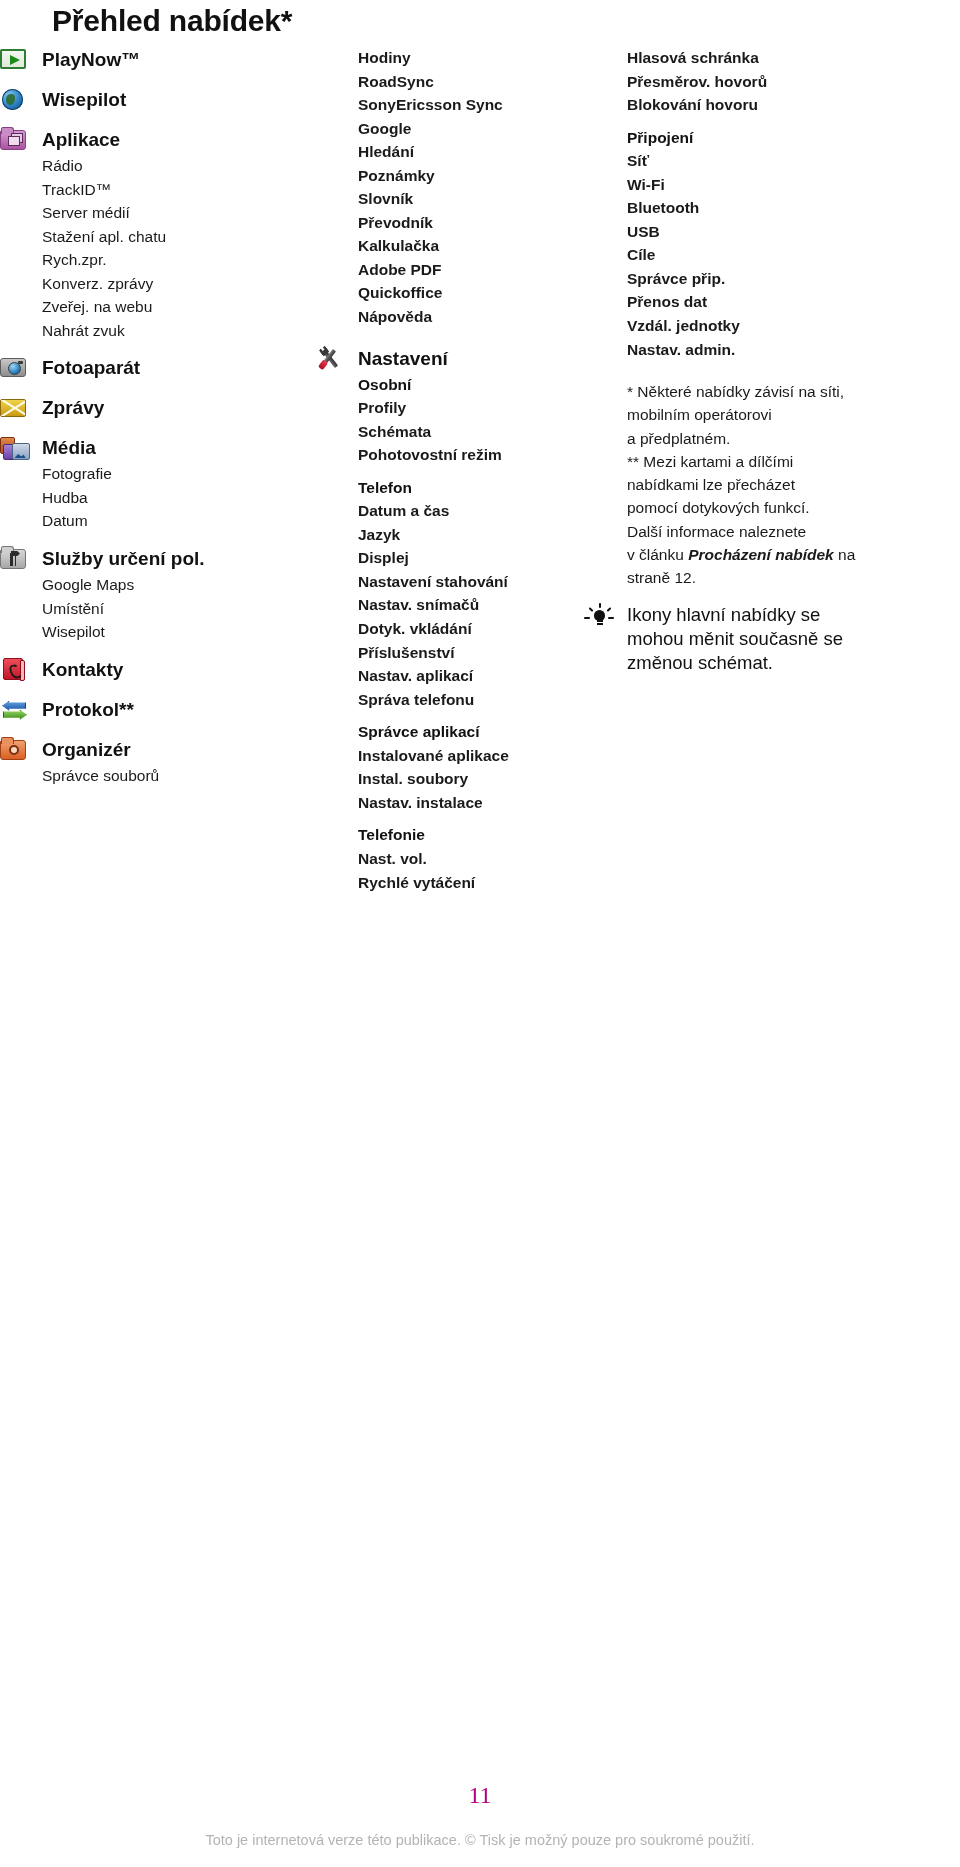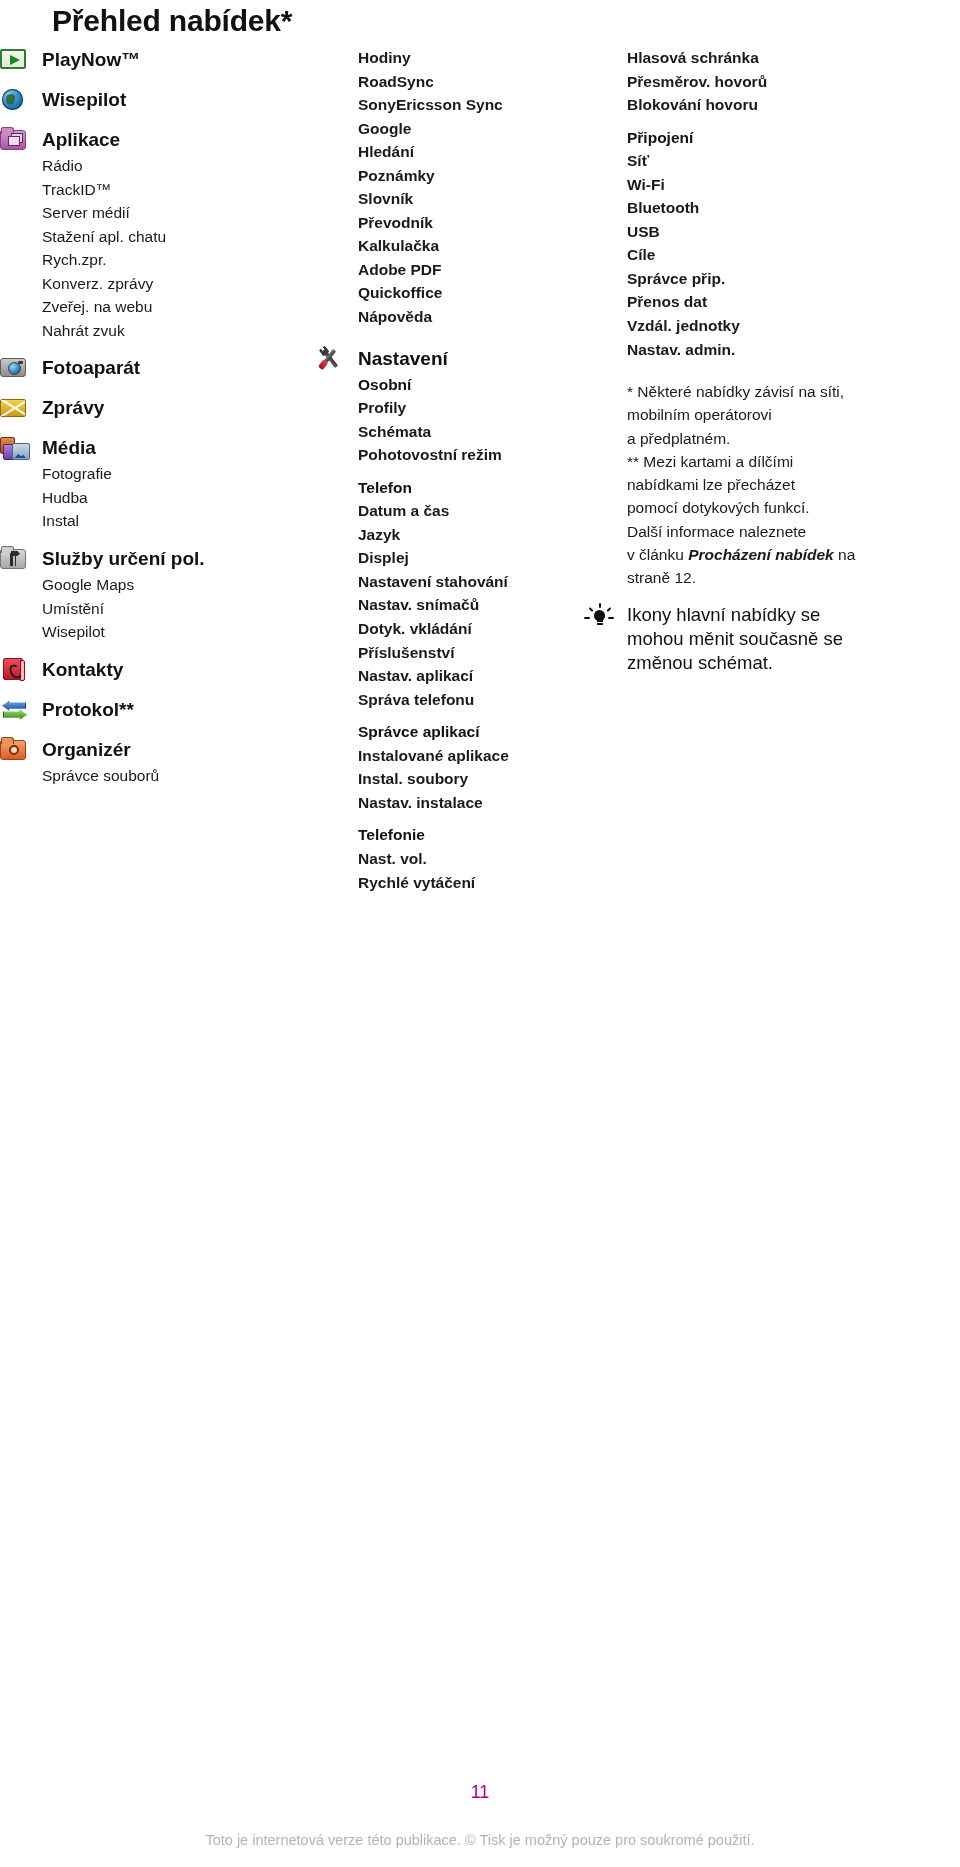--- a/index.html
+++ b/index.html
@@ -122,22 +122,23 @@
     color: #111;
   }
   .tip-text .ln { white-space: nowrap; display: block; }
 
   
   .pagenum {
     position: absolute;
     left: 0; right: 0;
     top: 1782px;
     text-align: center;
-    font-size: 18px;
+    font-size: 24px;
     color: #b5007e;
+    font-family: Liberation Serif, serif;
   }
   .footer {
     position: absolute;
     left: 0; right: 0;
     top: 1832px;
     text-align: center;
     font-size: 14.5px;
     color: #b3b3b3;
   }
 
@@ -518,21 +519,21 @@
         <span class="ic ic-media">
             <span class="m1"></span>
             <span class="m2"></span>
             <span class="m3"></span>
           </span>
       </span>
       <span class="entry-label">Média</span>
     </div>
     <div class="sub">Fotografie</div>
     <div class="sub">Hudba</div>
-    <div class="sub">Instal</div>
+    <div class="sub">Datum</div>
 
     <div class="entry">
       <span class="icon-slot">
         <span class="ic ic-folder ic-folder-gray"></span>
           <span class="ic-sign"></span>
       </span>
       <span class="entry-label">Služby určení pol.</span>
     </div>
     <div class="sub">Google Maps</div>
     <div class="sub">Umístění</div>

